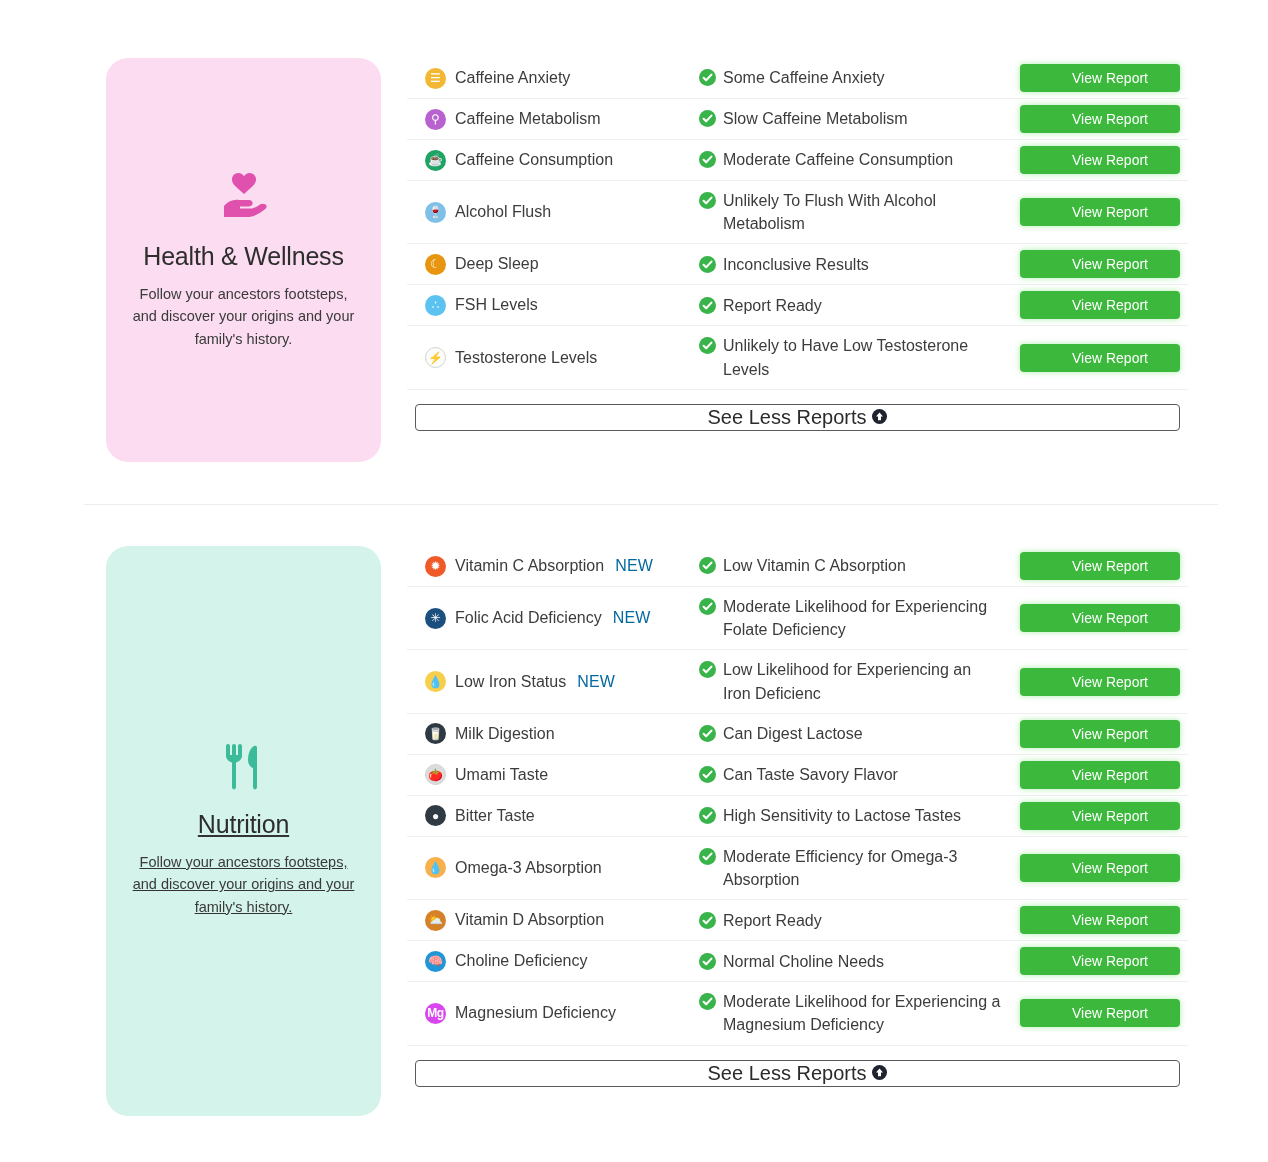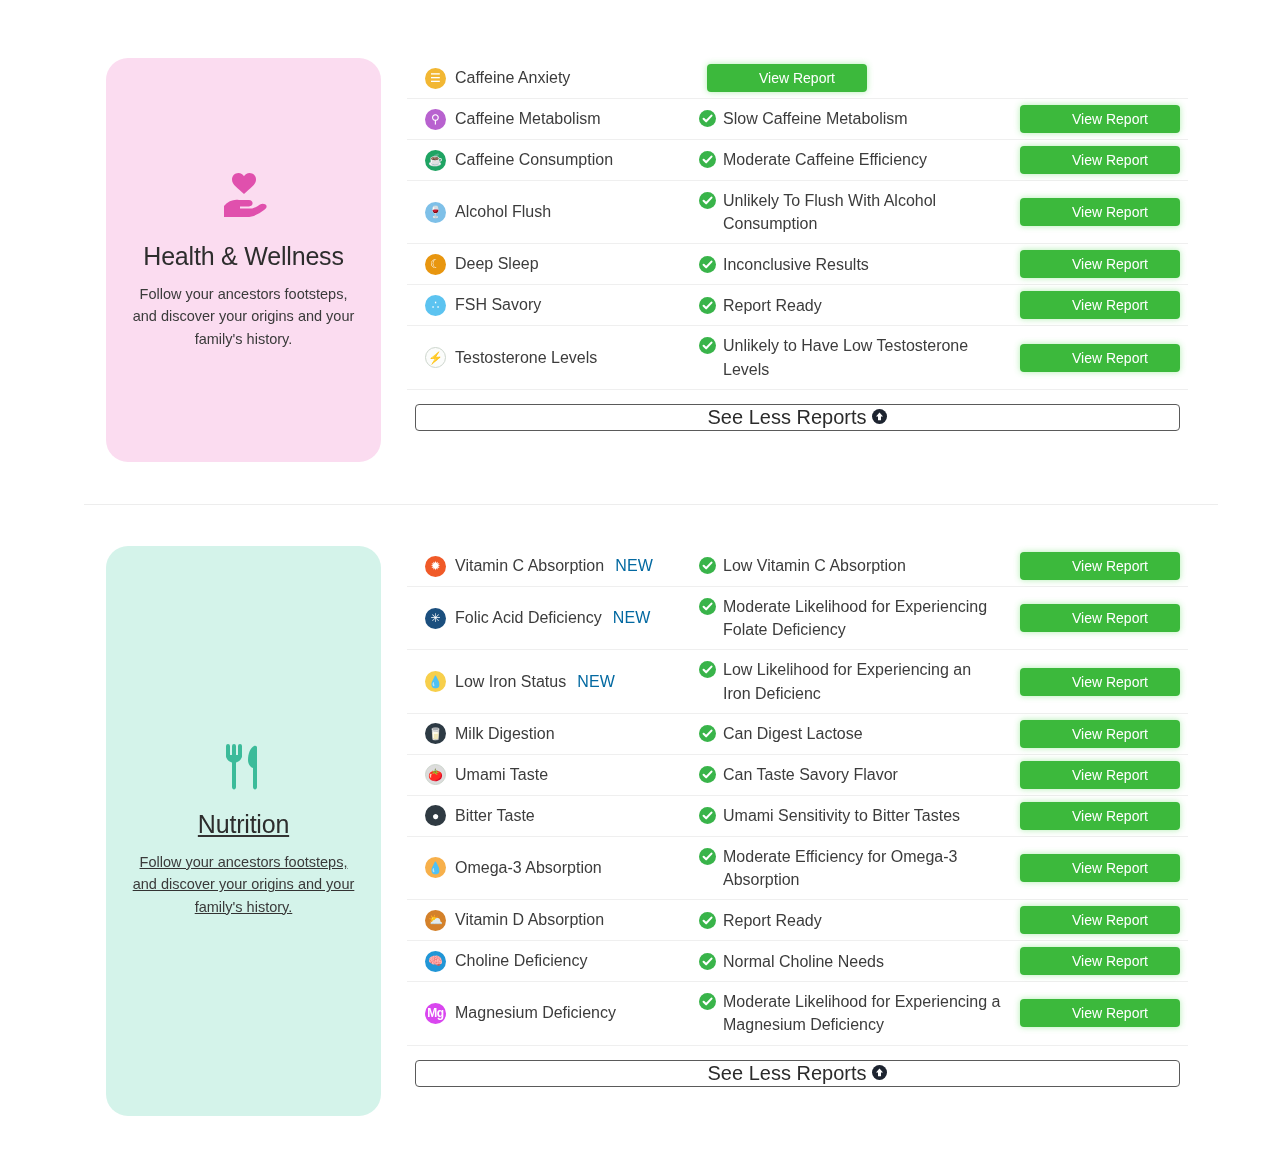--- a/index.html
+++ b/index.html
@@ -191,20 +191,27 @@
 
     <div class="reports">
       <div id="rows-health">
           <div class="row">
             <div class="cell-name">
               <span class="ricon" style="background:#f2b733;">
                 <span>☰</span>
               </span>
               <span>Caffeine Anxiety</span>
             </div>
+            <div class="cell-result">
+              <svg class="check" viewBox="0 0 20 20" aria-hidden="true">
+                <circle cx="10" cy="10" r="10" fill="#39b44a"></circle>
+                <path d="M5.4 10.3 L8.4 13.3 L14.7 6.6" stroke="#ffffff" stroke-width="2.4" fill="none" stroke-linecap="round" stroke-linejoin="round"></path>
+              </svg>
+              <span>Some Caffeine Anxiety</span>
+            </div>
             <div class="cell-action">
               <button class="btn-view">View Report</button>
             </div>
           </div>
           <div class="row">
             <div class="cell-name">
               <span class="ricon" style="background:#b862cf;">
                 <span>⚲</span>
               </span>
               <span>Caffeine Metabolism</span>
@@ -225,39 +232,39 @@
               <span class="ricon" style="background:#1fa463;">
                 <span>☕</span>
               </span>
               <span>Caffeine Consumption</span>
             </div>
             <div class="cell-result">
               <svg class="check" viewBox="0 0 20 20" aria-hidden="true">
                 <circle cx="10" cy="10" r="10" fill="#39b44a"></circle>
                 <path d="M5.4 10.3 L8.4 13.3 L14.7 6.6" stroke="#ffffff" stroke-width="2.4" fill="none" stroke-linecap="round" stroke-linejoin="round"></path>
               </svg>
-              <span>Moderate Caffeine Efficiency</span>
+              <span>Moderate Caffeine Consumption</span>
             </div>
             <div class="cell-action">
               <button class="btn-view">View Report</button>
             </div>
           </div>
           <div class="row tall">
             <div class="cell-name">
               <span class="ricon" style="background:#7ec0e8;">
                 <span>🍷</span>
               </span>
               <span>Alcohol Flush</span>
             </div>
             <div class="cell-result">
               <svg class="check" viewBox="0 0 20 20" aria-hidden="true">
                 <circle cx="10" cy="10" r="10" fill="#39b44a"></circle>
                 <path d="M5.4 10.3 L8.4 13.3 L14.7 6.6" stroke="#ffffff" stroke-width="2.4" fill="none" stroke-linecap="round" stroke-linejoin="round"></path>
               </svg>
-              <span>Unlikely To Flush With Alcohol Consumption</span>
+              <span>Unlikely To Flush With Alcohol Metabolism</span>
             </div>
             <div class="cell-action">
               <button class="btn-view">View Report</button>
             </div>
           </div>
           <div class="row">
             <div class="cell-name">
               <span class="ricon" style="background:#e8960f;">
                 <span>☾</span>
               </span>
@@ -272,21 +279,21 @@
             </div>
             <div class="cell-action">
               <button class="btn-view">View Report</button>
             </div>
           </div>
           <div class="row">
             <div class="cell-name">
               <span class="ricon" style="background:#5cc3f0;">
                 <span>∴</span>
               </span>
-              <span>FSH Savory</span>
+              <span>FSH Levels</span>
             </div>
             <div class="cell-result">
               <svg class="check" viewBox="0 0 20 20" aria-hidden="true">
                 <circle cx="10" cy="10" r="10" fill="#39b44a"></circle>
                 <path d="M5.4 10.3 L8.4 13.3 L14.7 6.6" stroke="#ffffff" stroke-width="2.4" fill="none" stroke-linecap="round" stroke-linejoin="round"></path>
               </svg>
               <span>Report Ready</span>
             </div>
             <div class="cell-action">
               <button class="btn-view">View Report</button>
@@ -438,21 +445,21 @@
               <span class="ricon" style="background:#2f3a42;">
                 <span>●</span>
               </span>
               <span>Bitter Taste</span>
             </div>
             <div class="cell-result">
               <svg class="check" viewBox="0 0 20 20" aria-hidden="true">
                 <circle cx="10" cy="10" r="10" fill="#39b44a"></circle>
                 <path d="M5.4 10.3 L8.4 13.3 L14.7 6.6" stroke="#ffffff" stroke-width="2.4" fill="none" stroke-linecap="round" stroke-linejoin="round"></path>
               </svg>
-              <span>Umami Sensitivity to Bitter Tastes</span>
+              <span>High Sensitivity to Lactose Tastes</span>
             </div>
             <div class="cell-action">
               <button class="btn-view">View Report</button>
             </div>
           </div>
           <div class="row tall">
             <div class="cell-name">
               <span class="ricon" style="background:#f7b04b;">
                 <span>💧</span>
               </span>

